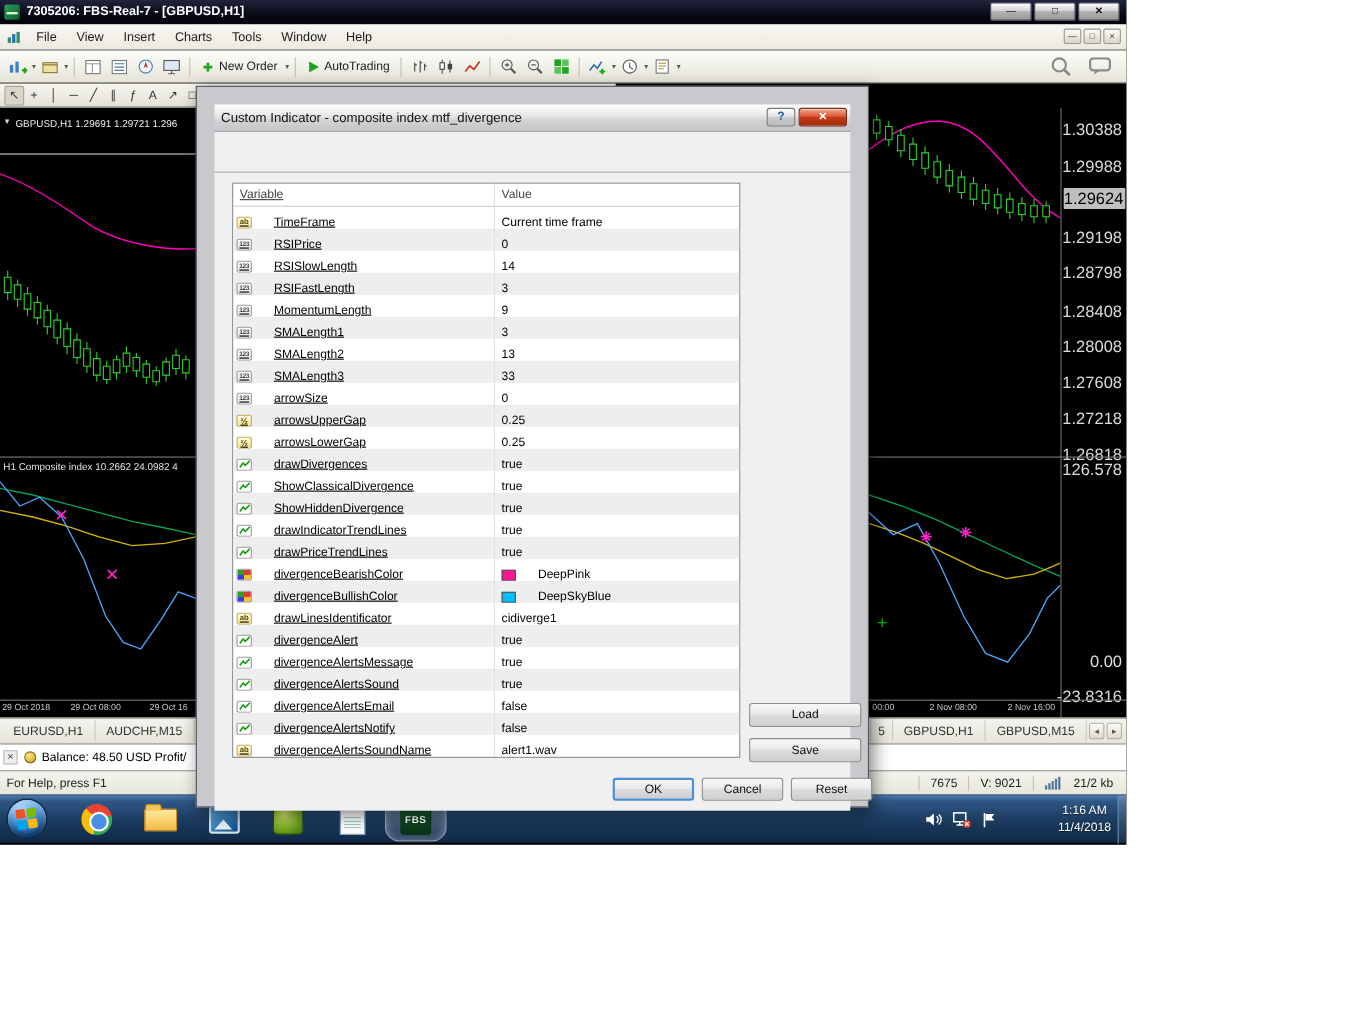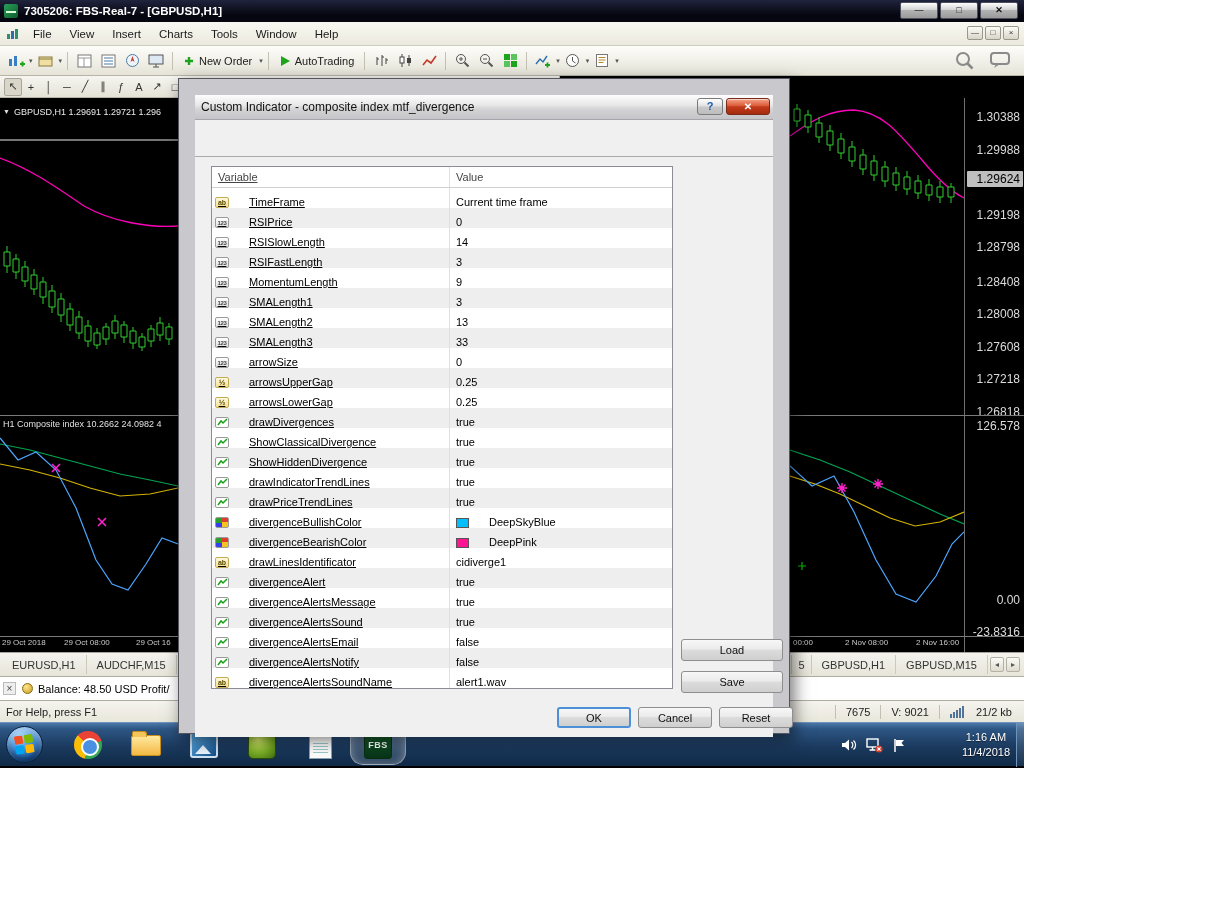--- a/index.html
+++ b/index.html
@@ -48,21 +48,21 @@
   .chart-area { position:absolute; left:0; top:76px; width:1024px; height:576px; background:#000; }
   .drawbar { position:absolute; left:0; top:0; width:560px; height:22px;
     background:linear-gradient(#f6f5f0,#e4e2d6); border-bottom:1px solid #b8b5a8; border-right:1px solid #b8b5a8;
     display:flex; align-items:center; padding-left:4px; }
   .dtool { width:18px; height:18px; display:inline-flex; align-items:center; justify-content:center;
     font-size:11px; color:#333; border-radius:2px; }
   .dtool.first { background:#d9d6c9; border:1px solid #a8a59a; }
   .chart-left { position:absolute; left:0; top:22px; }
   .chart-right { position:absolute; left:790px; top:22px; }
   .price-scale { position:absolute; left:964px; top:22px; width:60px; height:554px; border-left:1px solid #6e6e6e; }
-  .pl { position:absolute; right:4px; font-size:12px; color:#dcdcdc; white-space:nowrap; }
+  .pl { position:absolute; right:4px; font-size:15px; color:#dcdcdc; white-space:nowrap; }
   .pl.current { left:2px; right:1px; background:#bfbfbf; color:#000; text-align:right; padding:1px 3px 1px 0; border-radius:1px; }
   .hsep { position:absolute; left:0; top:339px; width:1024px; height:1px; background:#7a7a7a; }
   .taxis { position:absolute; left:0; top:560px; width:1024px; height:1px; background:#7a7a7a; }
   .time-axis { position:absolute; left:0; top:562px; width:1024px; height:14px; }
   .tlab { position:absolute; top:0; font-size:8px; color:#c9c9c9; white-space:nowrap; }
   .sym-dd { position:absolute; left:3px; top:32px; font-size:7px; color:#ddd; }
   .sym-label { position:absolute; left:14px; top:31px; font-size:9px; color:#ececec; white-space:nowrap; }
   .ind-label { position:absolute; left:3px; top:343px; font-size:9px; color:#e0e0e0; white-space:nowrap; }
 
   
@@ -680,35 +680,35 @@
                   </span>
                   <span class="tname">drawPriceTrendLines</span>
                 </div>
                 <div class="tcell tval">
                   <span class="tvtext">true</span>
                 </div>
               </div>
               <div class="trow">
                 <div class="tcell tvar">
                   <span class="ti ti-color"></span>
+                  <span class="tname">divergenceBearishColor</span>
+                </div>
+                <div class="tcell tval">
+                  <span class="swatch" style="background: rgb(255, 20, 147);"></span>
+                  <span class="tvtext">DeepPink</span>
+                </div>
+              </div>
+              <div class="trow">
+                <div class="tcell tvar">
+                  <span class="ti ti-color"></span>
                   <span class="tname">divergenceBullishColor</span>
                 </div>
                 <div class="tcell tval">
                   <span class="swatch" style="background: rgb(0, 191, 255);"></span>
                   <span class="tvtext">DeepSkyBlue</span>
-                </div>
-              </div>
-              <div class="trow">
-                <div class="tcell tvar">
-                  <span class="ti ti-color"></span>
-                  <span class="tname">divergenceBearishColor</span>
-                </div>
-                <div class="tcell tval">
-                  <span class="swatch" style="background: rgb(255, 20, 147);"></span>
-                  <span class="tvtext">DeepPink</span>
                 </div>
               </div>
               <div class="trow">
                 <div class="tcell tvar">
                   <span class="ti ti-string">ab</span>
                   <span class="tname">drawLinesIdentificator</span>
                 </div>
                 <div class="tcell tval">
                   <span class="tvtext">cidiverge1</span>
                 </div>

